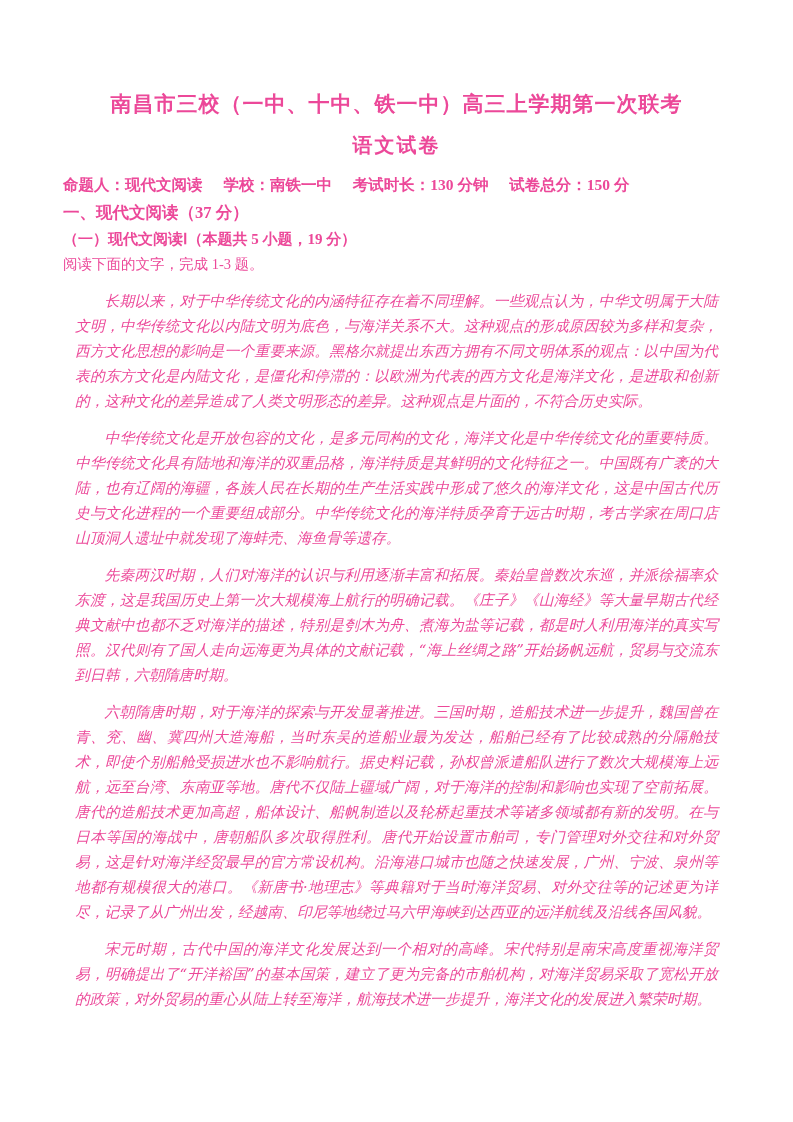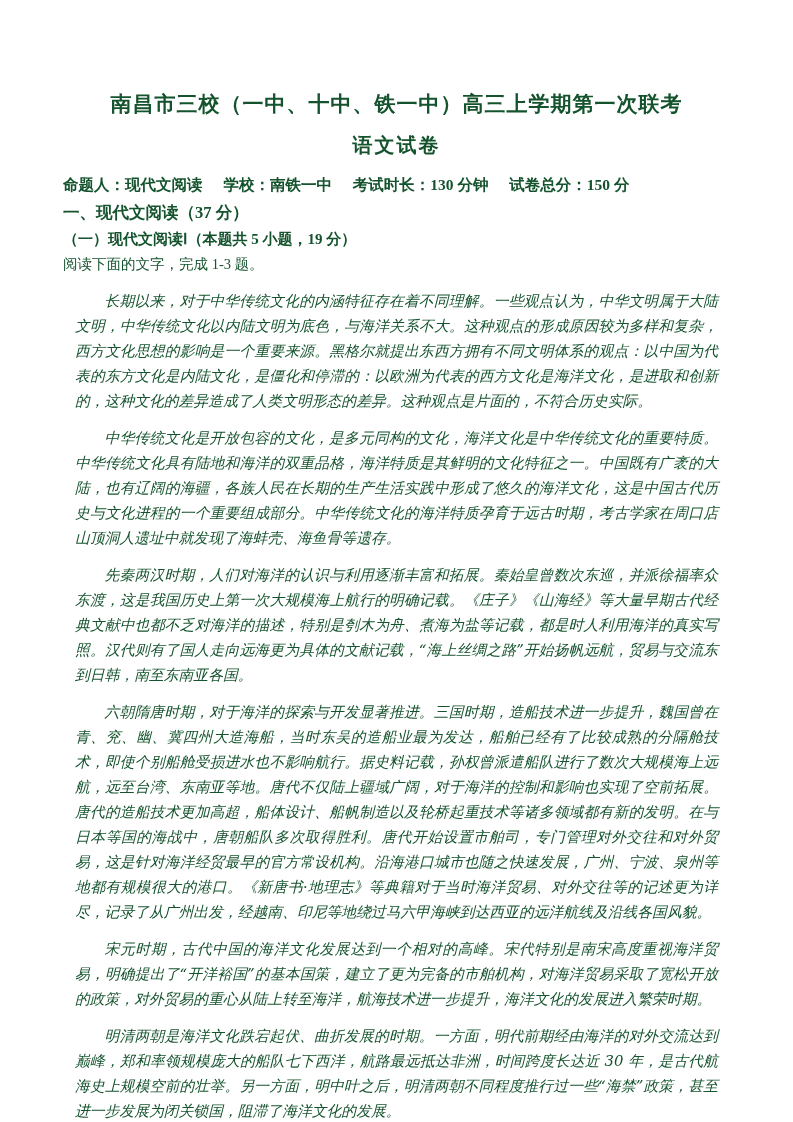--- a/index.html
+++ b/index.html
@@ -5,21 +5,21 @@
   html, body {
     margin: 0;
     padding: 0;
     background: #ffffff;
   }
   .page {
     position: relative;
     width: 793px;
     height: 1122px;
     background: #ffffff;
-    color: #14532d;
+    color: #ec4899;
     font-family: "Liberation Serif", serif;
     overflow: hidden;
     box-sizing: border-box;
     padding: 0 63px;
   }
   .exam-title {
     margin: 91px 0 0 0;
     font-size: 21px;
     line-height: 26px;
     font-weight: bold;
@@ -92,19 +92,18 @@
 
   <div class="section-heading">一、现代文阅读（37 分）</div>
 
   <div class="subsection-heading">（一）现代文阅读Ⅰ（本题共 5 小题，19 分）</div>
 
   <div class="instruction">阅读下面的文字，完成 1-3 题。</div>
 
   <div class="passage">
     <p>长期以来，对于中华传统文化的内涵特征存在着不同理解。一些观点认为，中华文明属于大陆文明，中华传统文化以内陆文明为底色，与海洋关系不大。这种观点的形成原因较为多样和复杂，西方文化思想的影响是一个重要来源。黑格尔就提出东西方拥有不同文明体系的观点：以中国为代表的东方文化是内陆文化，是僵化和停滞的：以欧洲为代表的西方文化是海洋文化，是进取和创新的，这种文化的差异造成了人类文明形态的差异。这种观点是片面的，不符合历史实际。</p>
     <p>中华传统文化是开放包容的文化，是多元同构的文化，海洋文化是中华传统文化的重要特质。中华传统文化具有陆地和海洋的双重品格，海洋特质是其鲜明的文化特征之一。中国既有广袤的大陆，也有辽阔的海疆，各族人民在长期的生产生活实践中形成了悠久的海洋文化，这是中国古代历史与文化进程的一个重要组成部分。中华传统文化的海洋特质孕育于远古时期，考古学家在周口店山顶洞人遗址中就发现了海蚌壳、海鱼骨等遗存。</p>
-    <p>先秦两汉时期，人们对海洋的认识与利用逐渐丰富和拓展。秦始皇曾数次东巡，并派徐福率众东渡，这是我国历史上第一次大规模海上航行的明确记载。《庄子》《山海经》等大量早期古代经典文献中也都不乏对海洋的描述，特别是刳木为舟、煮海为盐等记载，都是时人利用海洋的真实写照。汉代则有了国人走向远海更为具体的文献记载，“海上丝绸之路”开始扬帆远航，贸易与交流东到日韩，南至东南亚各国。</p>
+    <p>先秦两汉时期，人们对海洋的认识与利用逐渐丰富和拓展。秦始皇曾数次东巡，并派徐福率众东渡，这是我国历史上第一次大规模海上航行的明确记载。《庄子》《山海经》等大量早期古代经典文献中也都不乏对海洋的描述，特别是刳木为舟、煮海为盐等记载，都是时人利用海洋的真实写照。汉代则有了国人走向远海更为具体的文献记载，“海上丝绸之路”开始扬帆远航，贸易与交流东到日韩，六朝隋唐时期。</p>
     <p>六朝隋唐时期，对于海洋的探索与开发显著推进。三国时期，造船技术进一步提升，魏国曾在青、兖、幽、冀四州大造海船，当时东吴的造船业最为发达，船舶已经有了比较成熟的分隔舱技术，即使个别船舱受损进水也不影响航行。据史料记载，孙权曾派遣船队进行了数次大规模海上远航，远至台湾、东南亚等地。唐代不仅陆上疆域广阔，对于海洋的控制和影响也实现了空前拓展。唐代的造船技术更加高超，船体设计、船帆制造以及轮桥起重技术等诸多领域都有新的发明。在与日本等国的海战中，唐朝船队多次取得胜利。唐代开始设置市舶司，专门管理对外交往和对外贸易，这是针对海洋经贸最早的官方常设机构。沿海港口城市也随之快速发展，广州、宁波、泉州等地都有规模很大的港口。《新唐书·地理志》等典籍对于当时海洋贸易、对外交往等的记述更为详尽，记录了从广州出发，经越南、印尼等地绕过马六甲海峡到达西亚的远洋航线及沿线各国风貌。</p>
     <p>宋元时期，古代中国的海洋文化发展达到一个相对的高峰。宋代特别是南宋高度重视海洋贸易，明确提出了“开洋裕国”的基本国策，建立了更为完备的市舶机构，对海洋贸易采取了宽松开放的政策，对外贸易的重心从陆上转至海洋，航海技术进一步提升，海洋文化的发展进入繁荣时期。</p>
-    <p>明清两朝是海洋文化跌宕起伏、曲折发展的时期。一方面，明代前期经由海洋的对外交流达到巅峰，郑和率领规模庞大的船队七下西洋，航路最远抵达非洲，时间跨度长达近 30 年，是古代航海史上规模空前的壮举。另一方面，明中叶之后，明清两朝不同程度推行过一些“海禁”政策，甚至进一步发展为闭关锁国，阻滞了海洋文化的发展。</p>
   </div>
 
 </div>
 
 </body></html>

